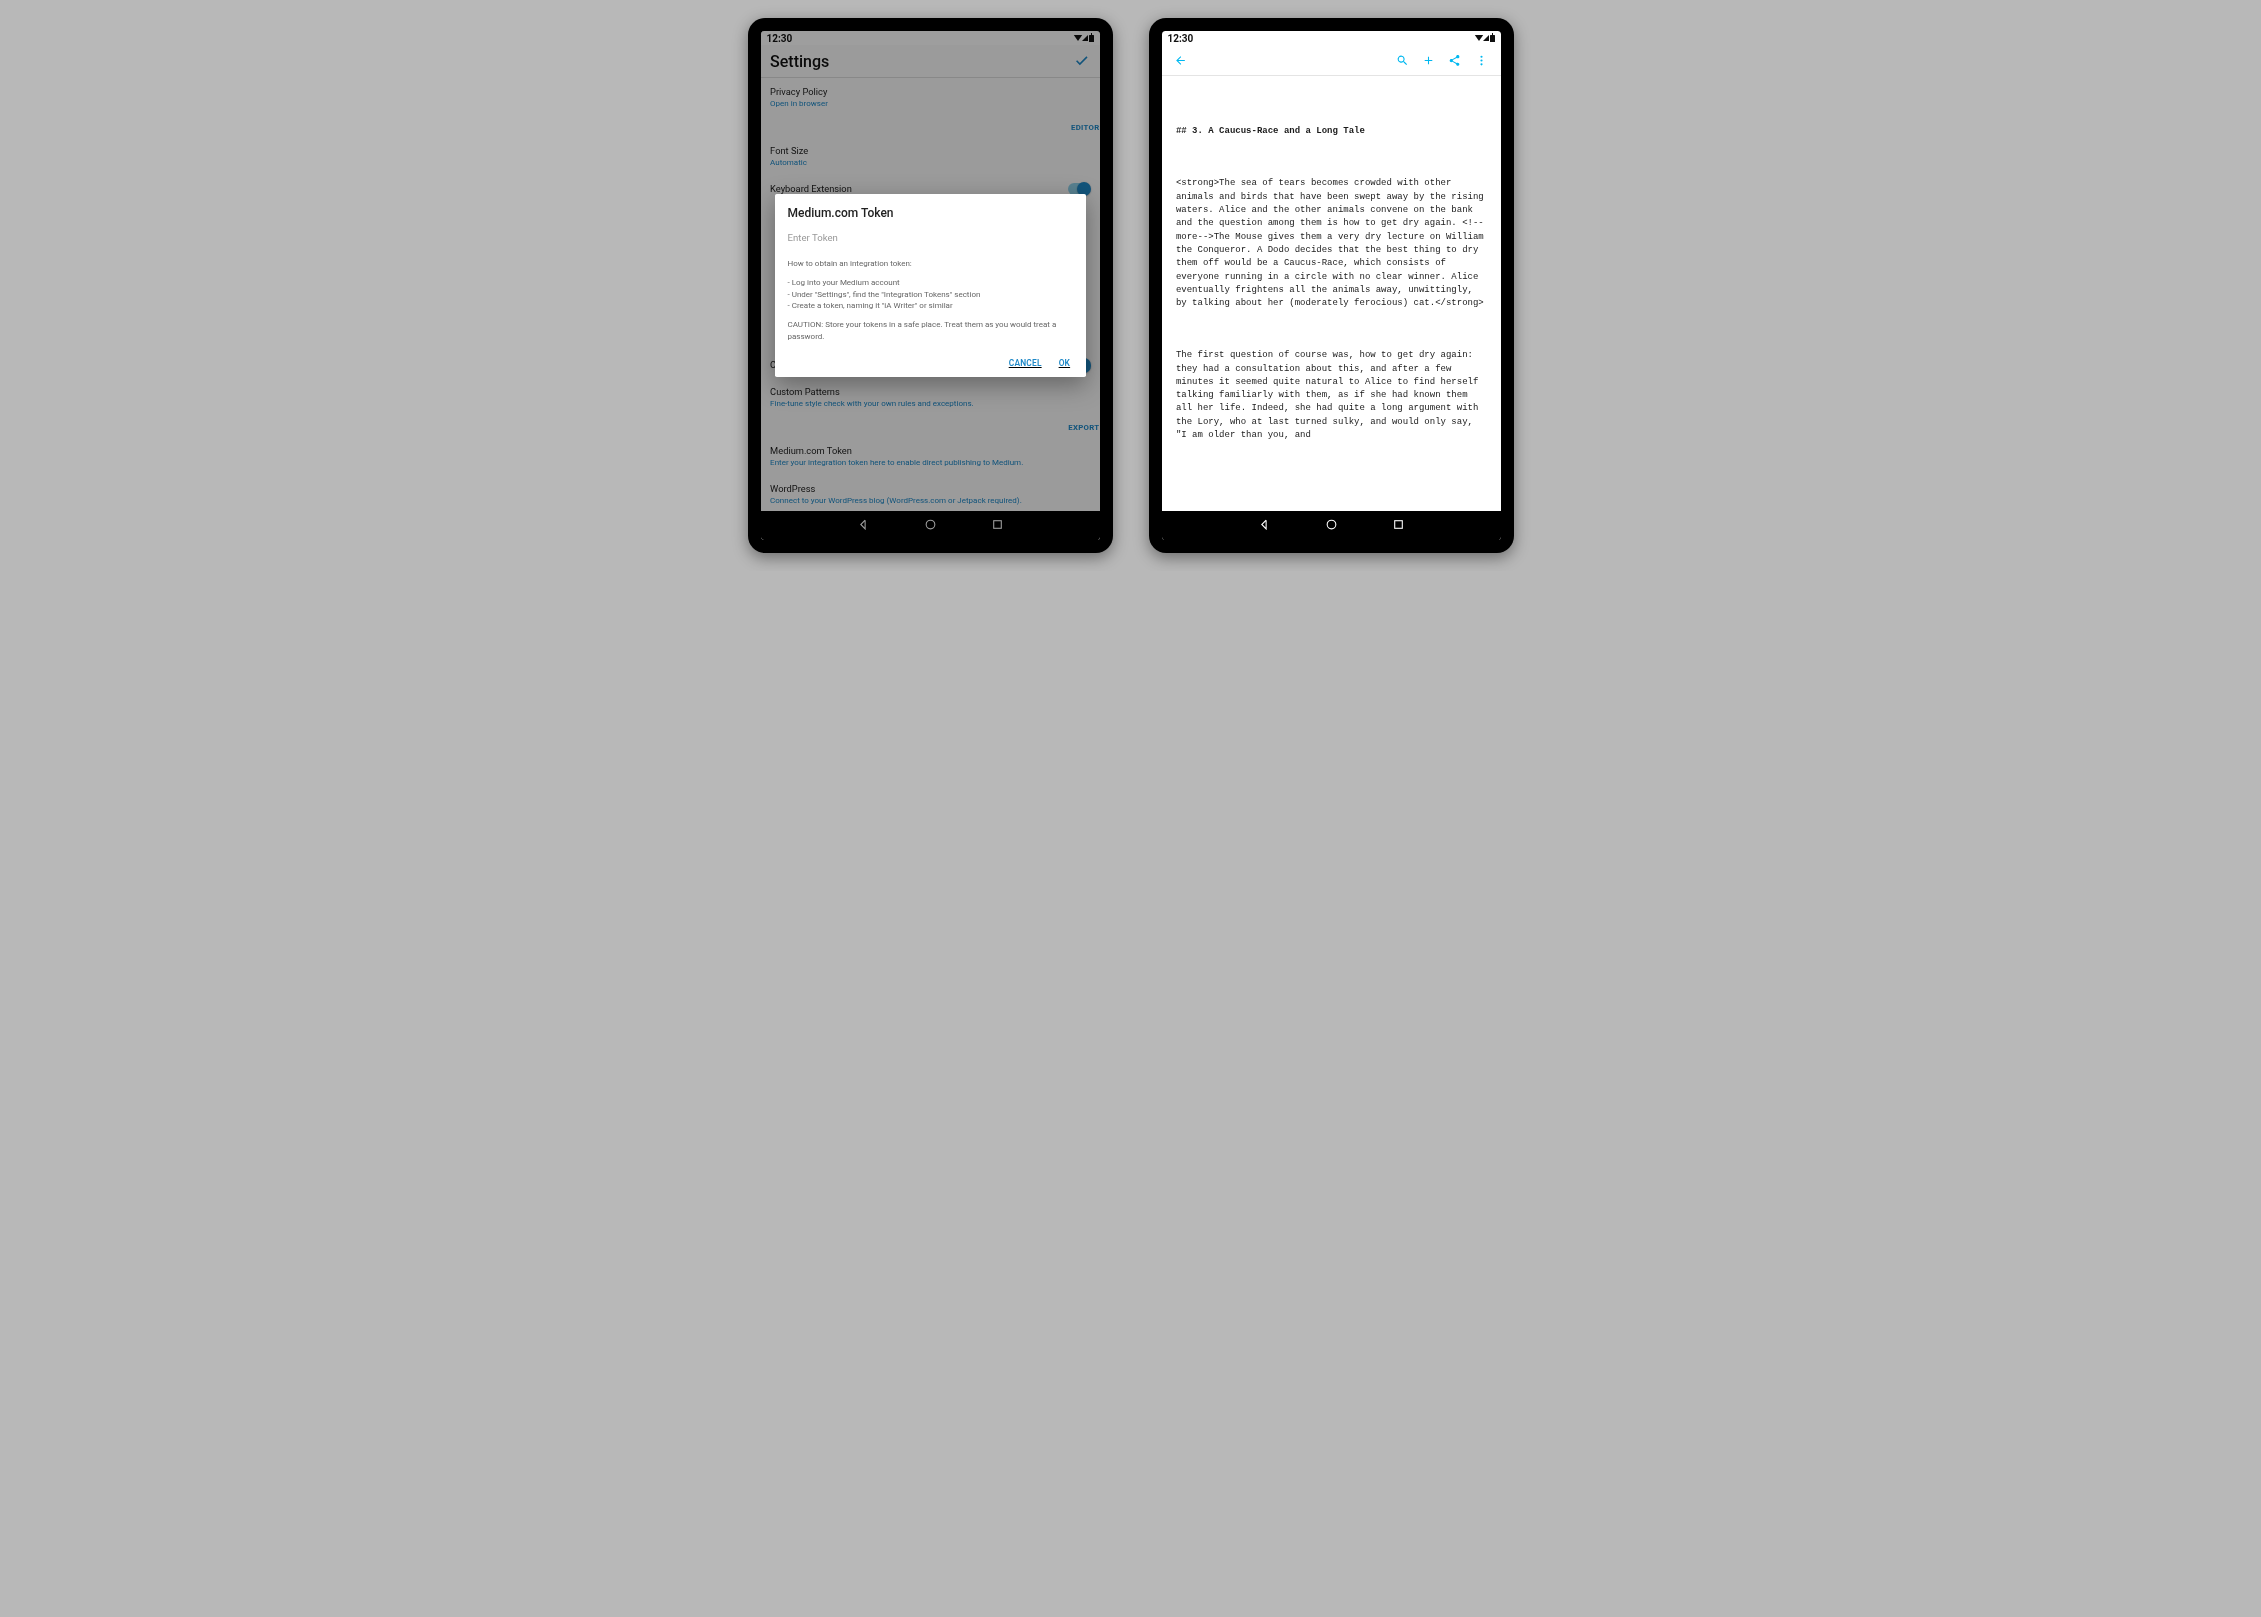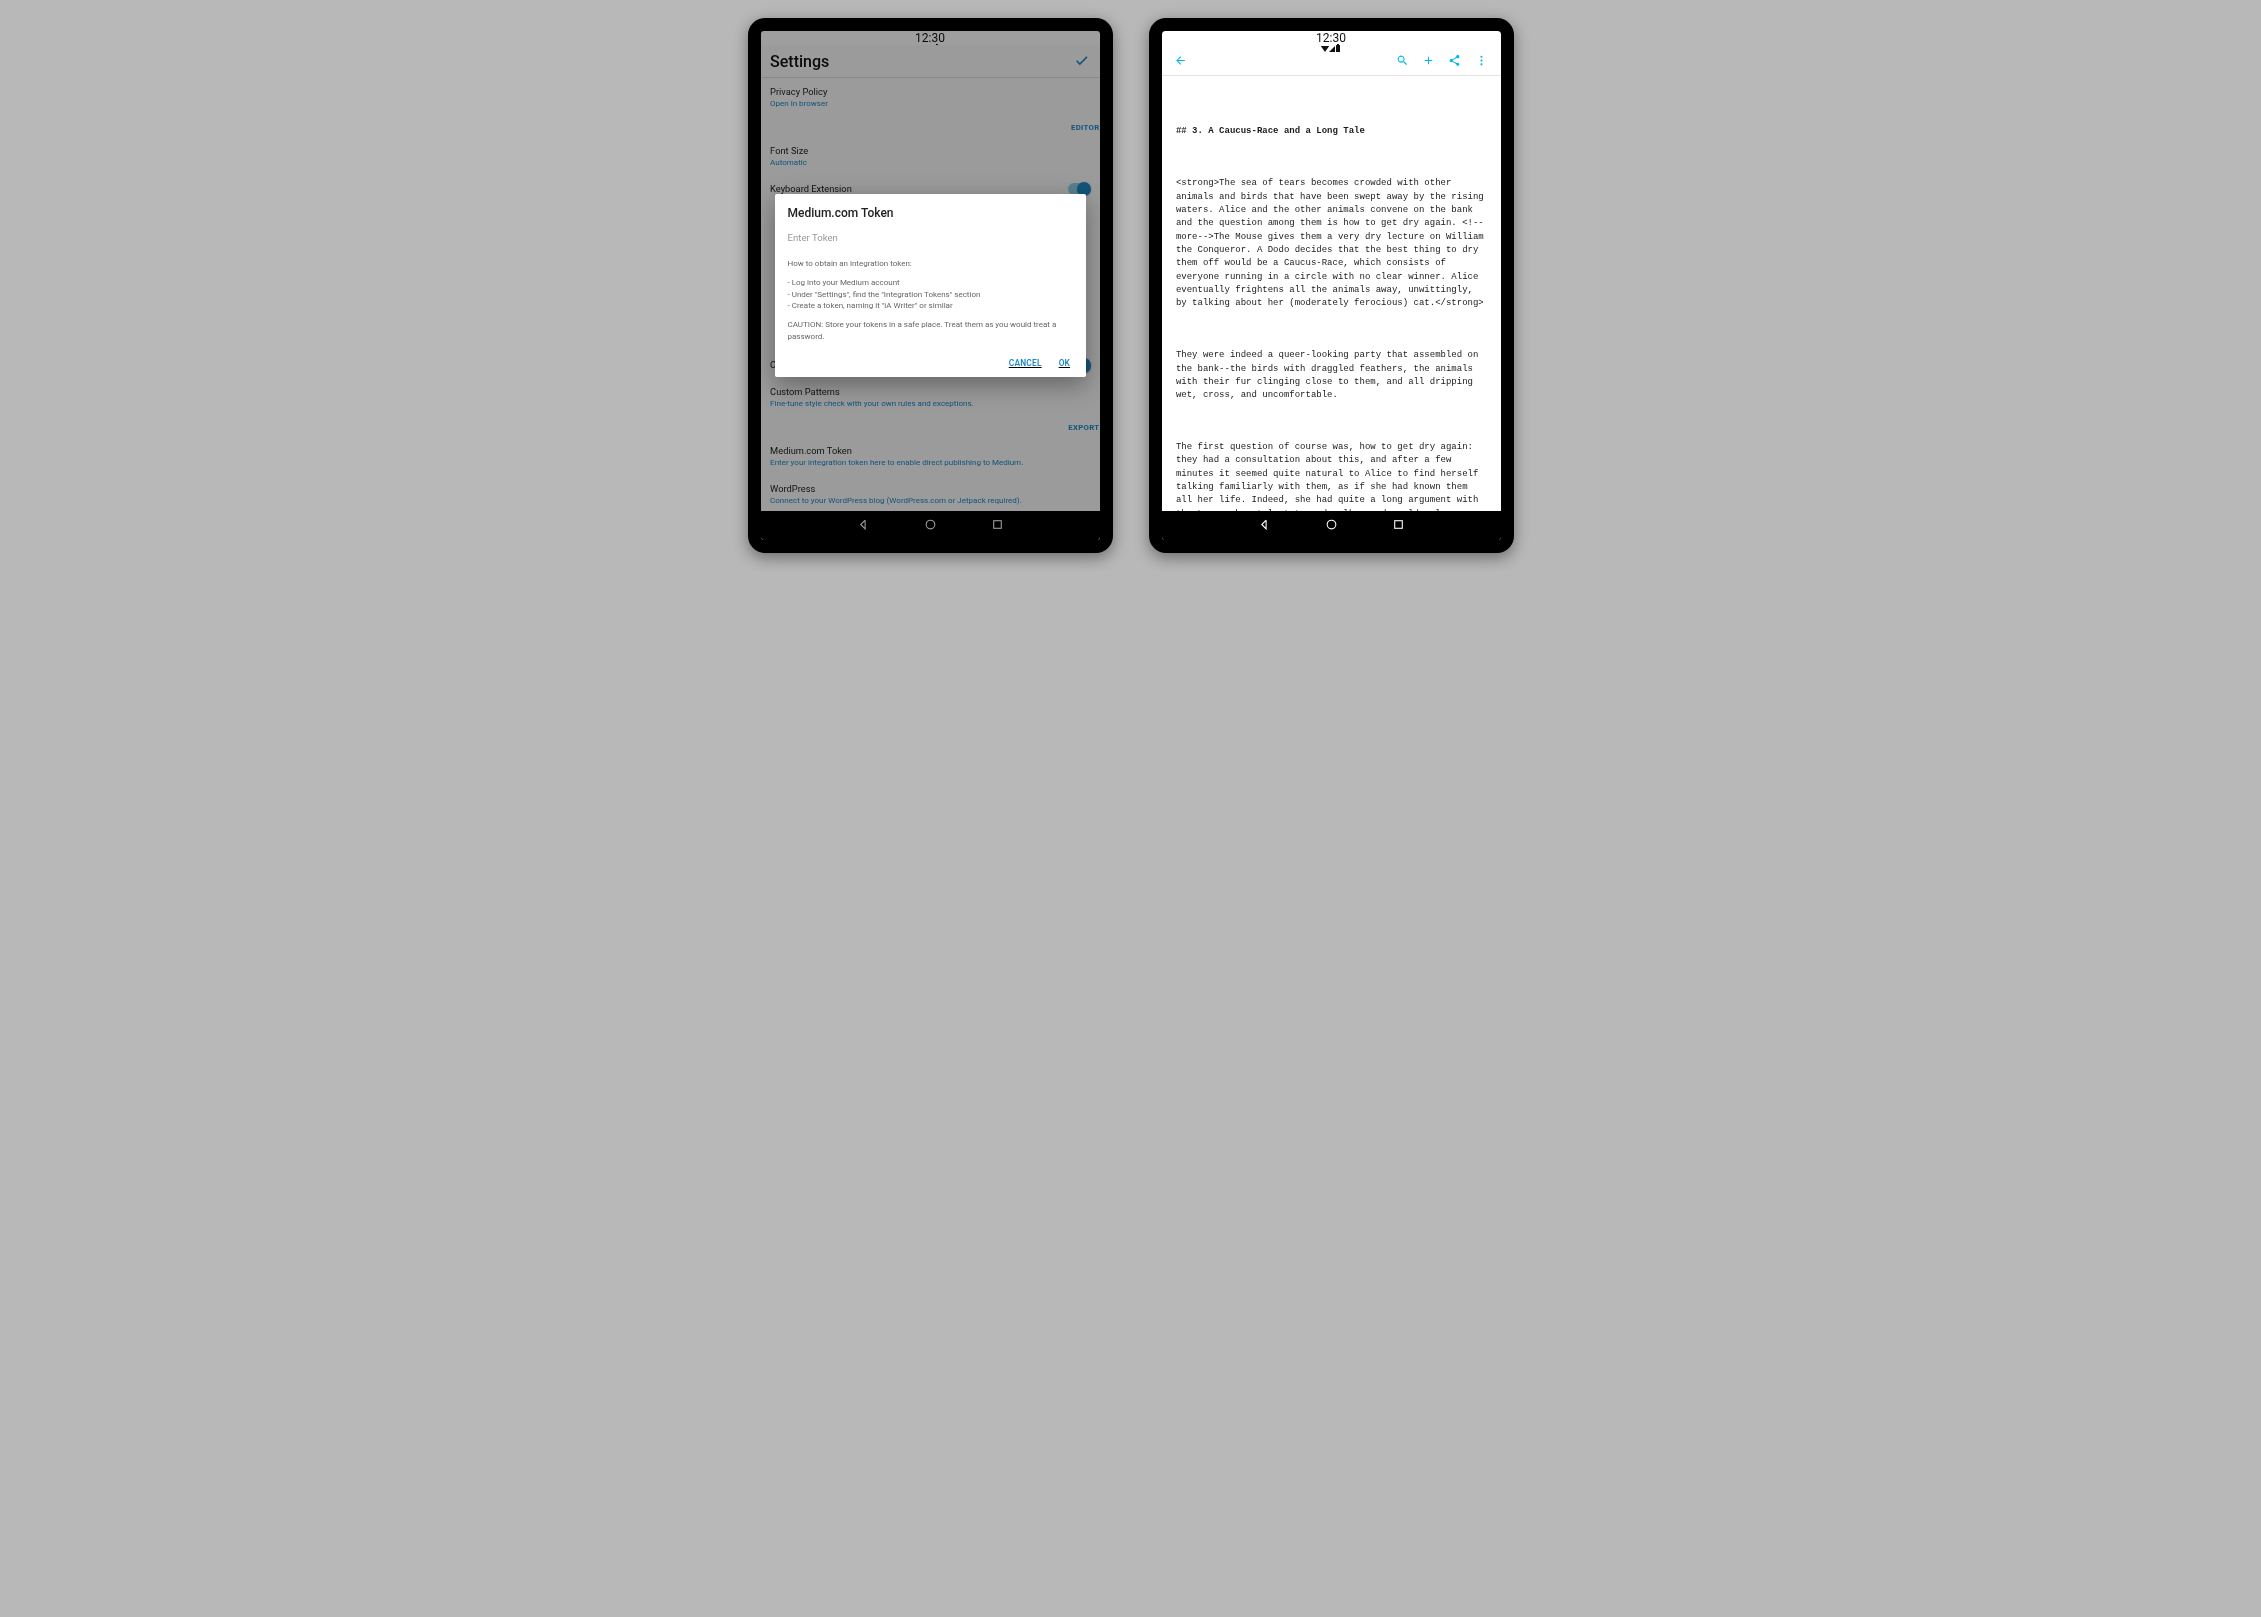--- a/index.html
+++ b/index.html
@@ -29,23 +29,22 @@
     position: relative;
     display: flex;
     flex-direction: column;
   }
   
   .statusbar {
     height: 14.4px;
     display: flex;
     align-items: center;
     padding: 0 6px;
-    font-size: 12px;
-    font-weight: 400;
-    flex-direction: column;
+    font-size: 10px;
+    font-weight: 700;
   }
   .statusbar .time { flex: 1; }
   .statusbar .icons { display: flex; gap: 1.2px; align-items: center; }
   
   .navbar {
     position: absolute;
     bottom: 0; left: 0; right: 0;
     height: 29px;
     background: #000;
     display: flex;
@@ -363,21 +362,20 @@
             <circle cx="12" cy="5" r="2"></circle>
             <circle cx="12" cy="12" r="2"></circle>
             <circle cx="12" cy="19" r="2"></circle>
           </svg>
       </span>
     </div>
 
     <div class="editor-content">
       <div class="heading">## 3. A Caucus-Race and a Long Tale</div>
       <div class="para">&lt;strong&gt;The sea of tears becomes crowded with other animals and birds that have been swept away by the rising waters. Alice and the other animals convene on the bank and the question among them is how to get dry again. &lt;!--more--&gt;The Mouse gives them a very dry lecture on William the Conqueror. A Dodo decides that the best thing to dry them off would be a Caucus-Race, which consists of everyone running in a circle with no clear winner. Alice eventually frightens all the animals away, unwittingly, by talking about her (moderately ferocious) cat.&lt;/strong&gt;</div>
-      <div class="para">They were indeed a queer-looking party that assembled on the bank--the birds with draggled feathers, the animals with their fur clinging close to them, and all dripping wet, cross, and uncomfortable.</div>
       <div class="para">The first question of course was, how to get dry again: they had a consultation about this, and after a few minutes it seemed quite natural to Alice to find herself talking familiarly with them, as if she had known them all her life. Indeed, she had quite a long argument with the Lory, who at last turned sulky, and would only say, "I am older than you, and</div>
     </div>
 
 
     <div class="navbar">
       <span><svg viewBox="0 0 24 24">
             <polyline points="15 4 7 12 15 20 15 4"></polyline>
           </svg></span>
       <span><svg viewBox="0 0 24 24">
             <circle cx="12" cy="12" r="8"></circle>

